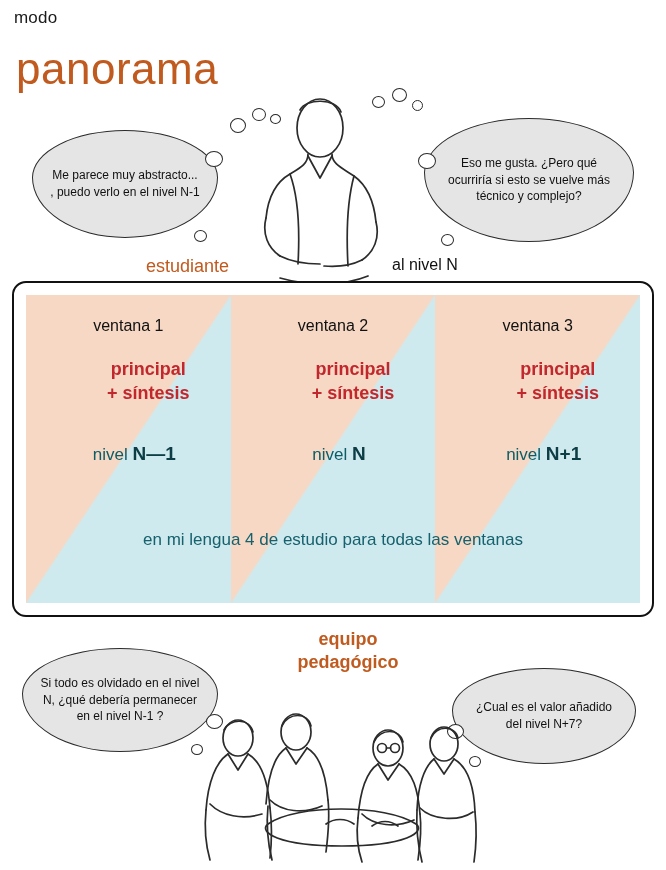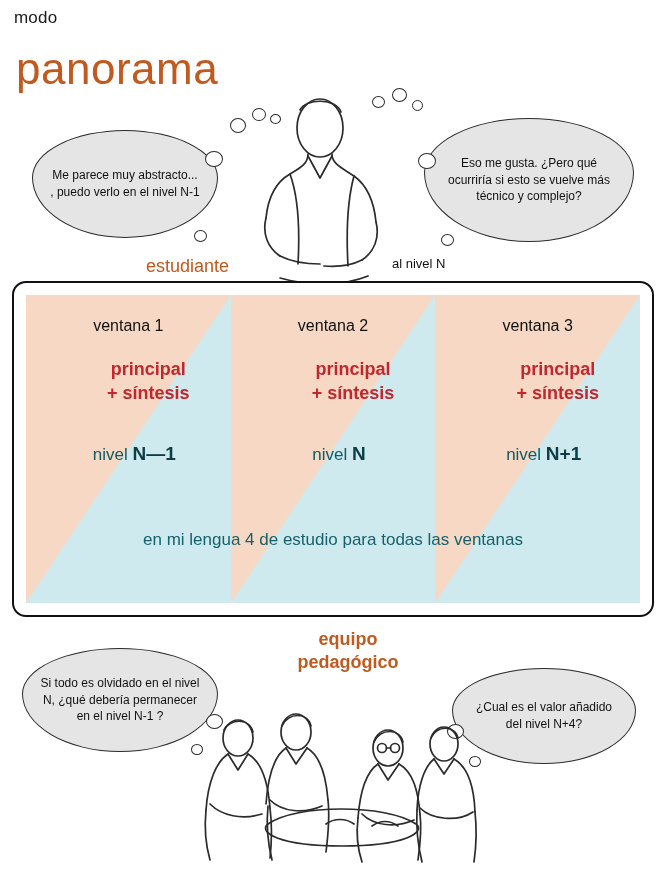--- a/index.html
+++ b/index.html
@@ -159,21 +159,21 @@
     left: 146px;
     top: 256px;
     font-size: 18px;
     font-weight: normal;
     color: #c05a1e;
   }
   .level-note {
     position: absolute;
     left: 392px;
     top: 256px;
-    font-size: 13px;
+    font-size: 16px;
     color: #111;
   }
   .role-team {
     position: absolute;
     left: 288px;
     top: 628px;
     width: 120px;
     text-align: center;
     font-size: 18px;
     font-weight: bold;
@@ -327,21 +327,21 @@
 
 <div class="panel-footer">en mi lengua 4 de estudio para todas las ventanas</div>
 
 <div class="role-team">
   <span>equipo</span><br>
   <span>pedagógico</span>
 </div>
 
 <div class="bubble cloud" id="bubble-team-left">Si todo es olvidado en el nivel N, ¿qué debería permanecer en el nivel N-1 ?</div>
 
-<div class="bubble cloud" id="bubble-team-right">¿Cual es el valor añadido del nivel N+4?</div>
+<div class="bubble cloud" id="bubble-team-right">¿Cual es el valor añadido del nivel N+7?</div>
 
 <div class="figure-bottom">
   <svg viewBox="0 0 330 165" width="330" height="165" aria-hidden="true">
 
     <path class="ln" d="M92 124 C120 104 210 104 240 124 C250 132 230 146 166 146 C102 146 82 132 92 124 Z"></path>
 
     <ellipse class="ln" cx="62" cy="38" rx="15" ry="18"></ellipse>
     <path class="ln" d="M48 30 C54 18 74 18 77 32"></path>
     <path class="ln" d="M52 54 C40 62 32 82 30 110"></path>
     <path class="ln" d="M72 54 C86 62 92 82 94 108"></path>

